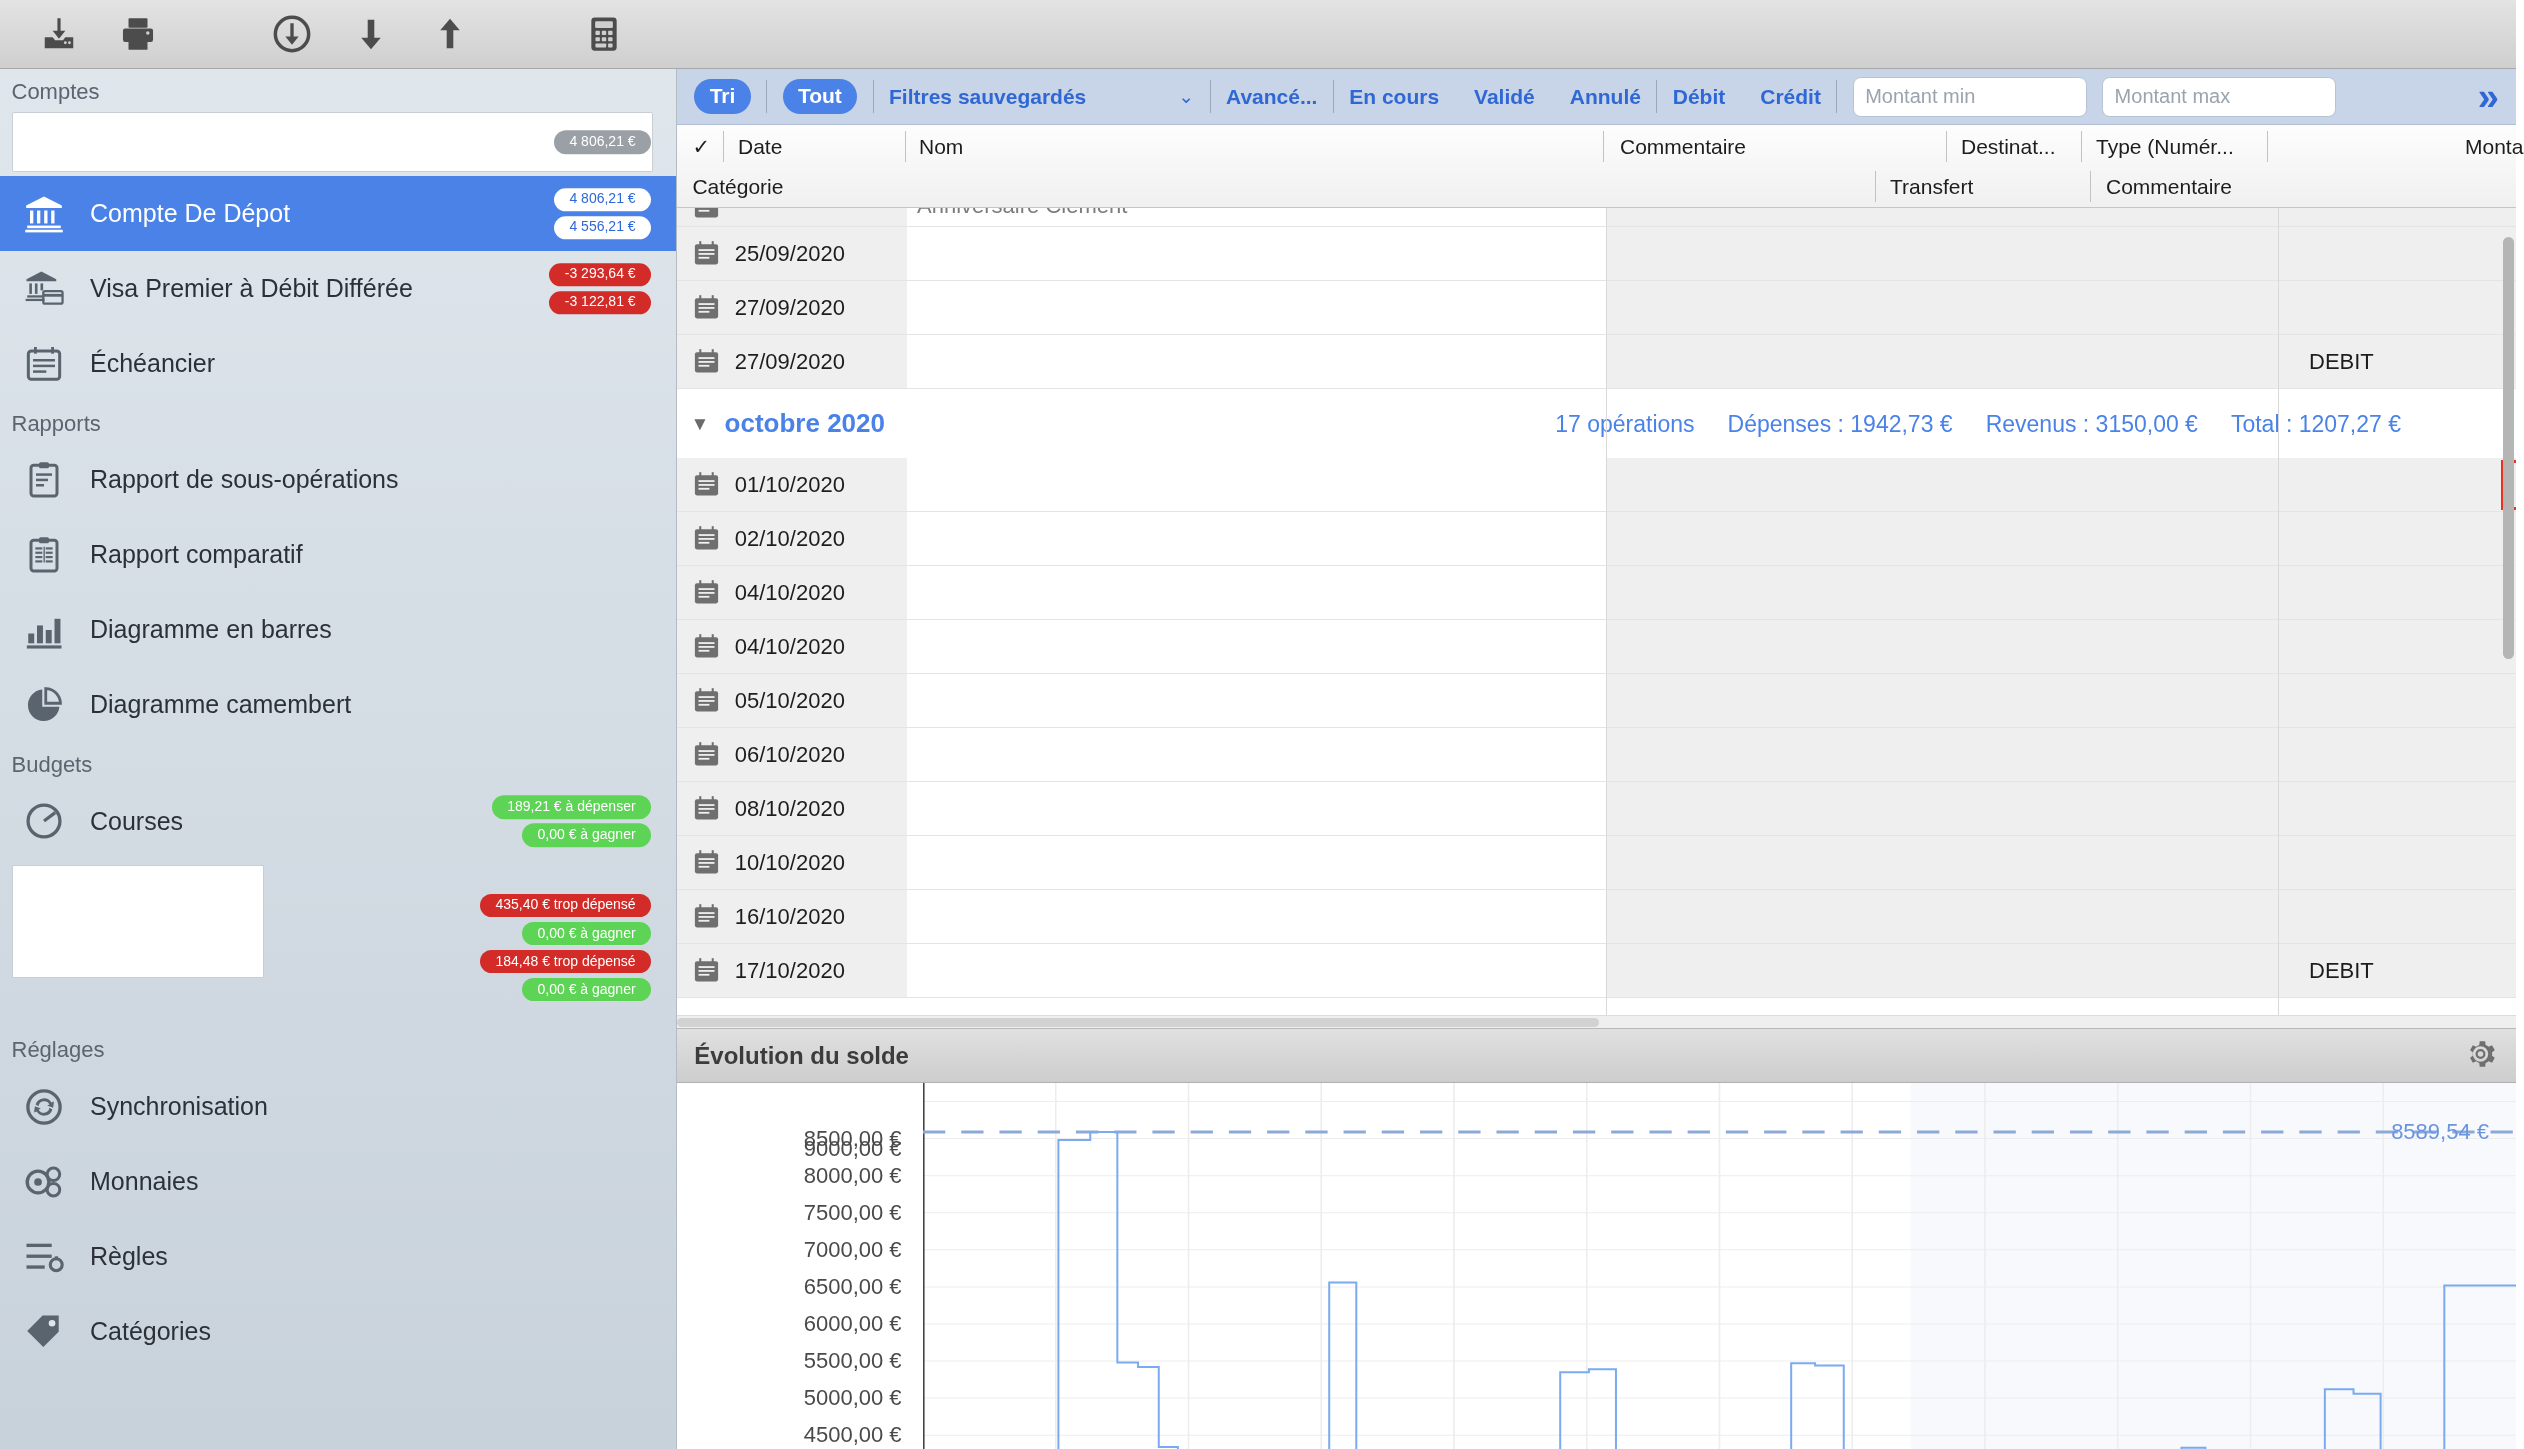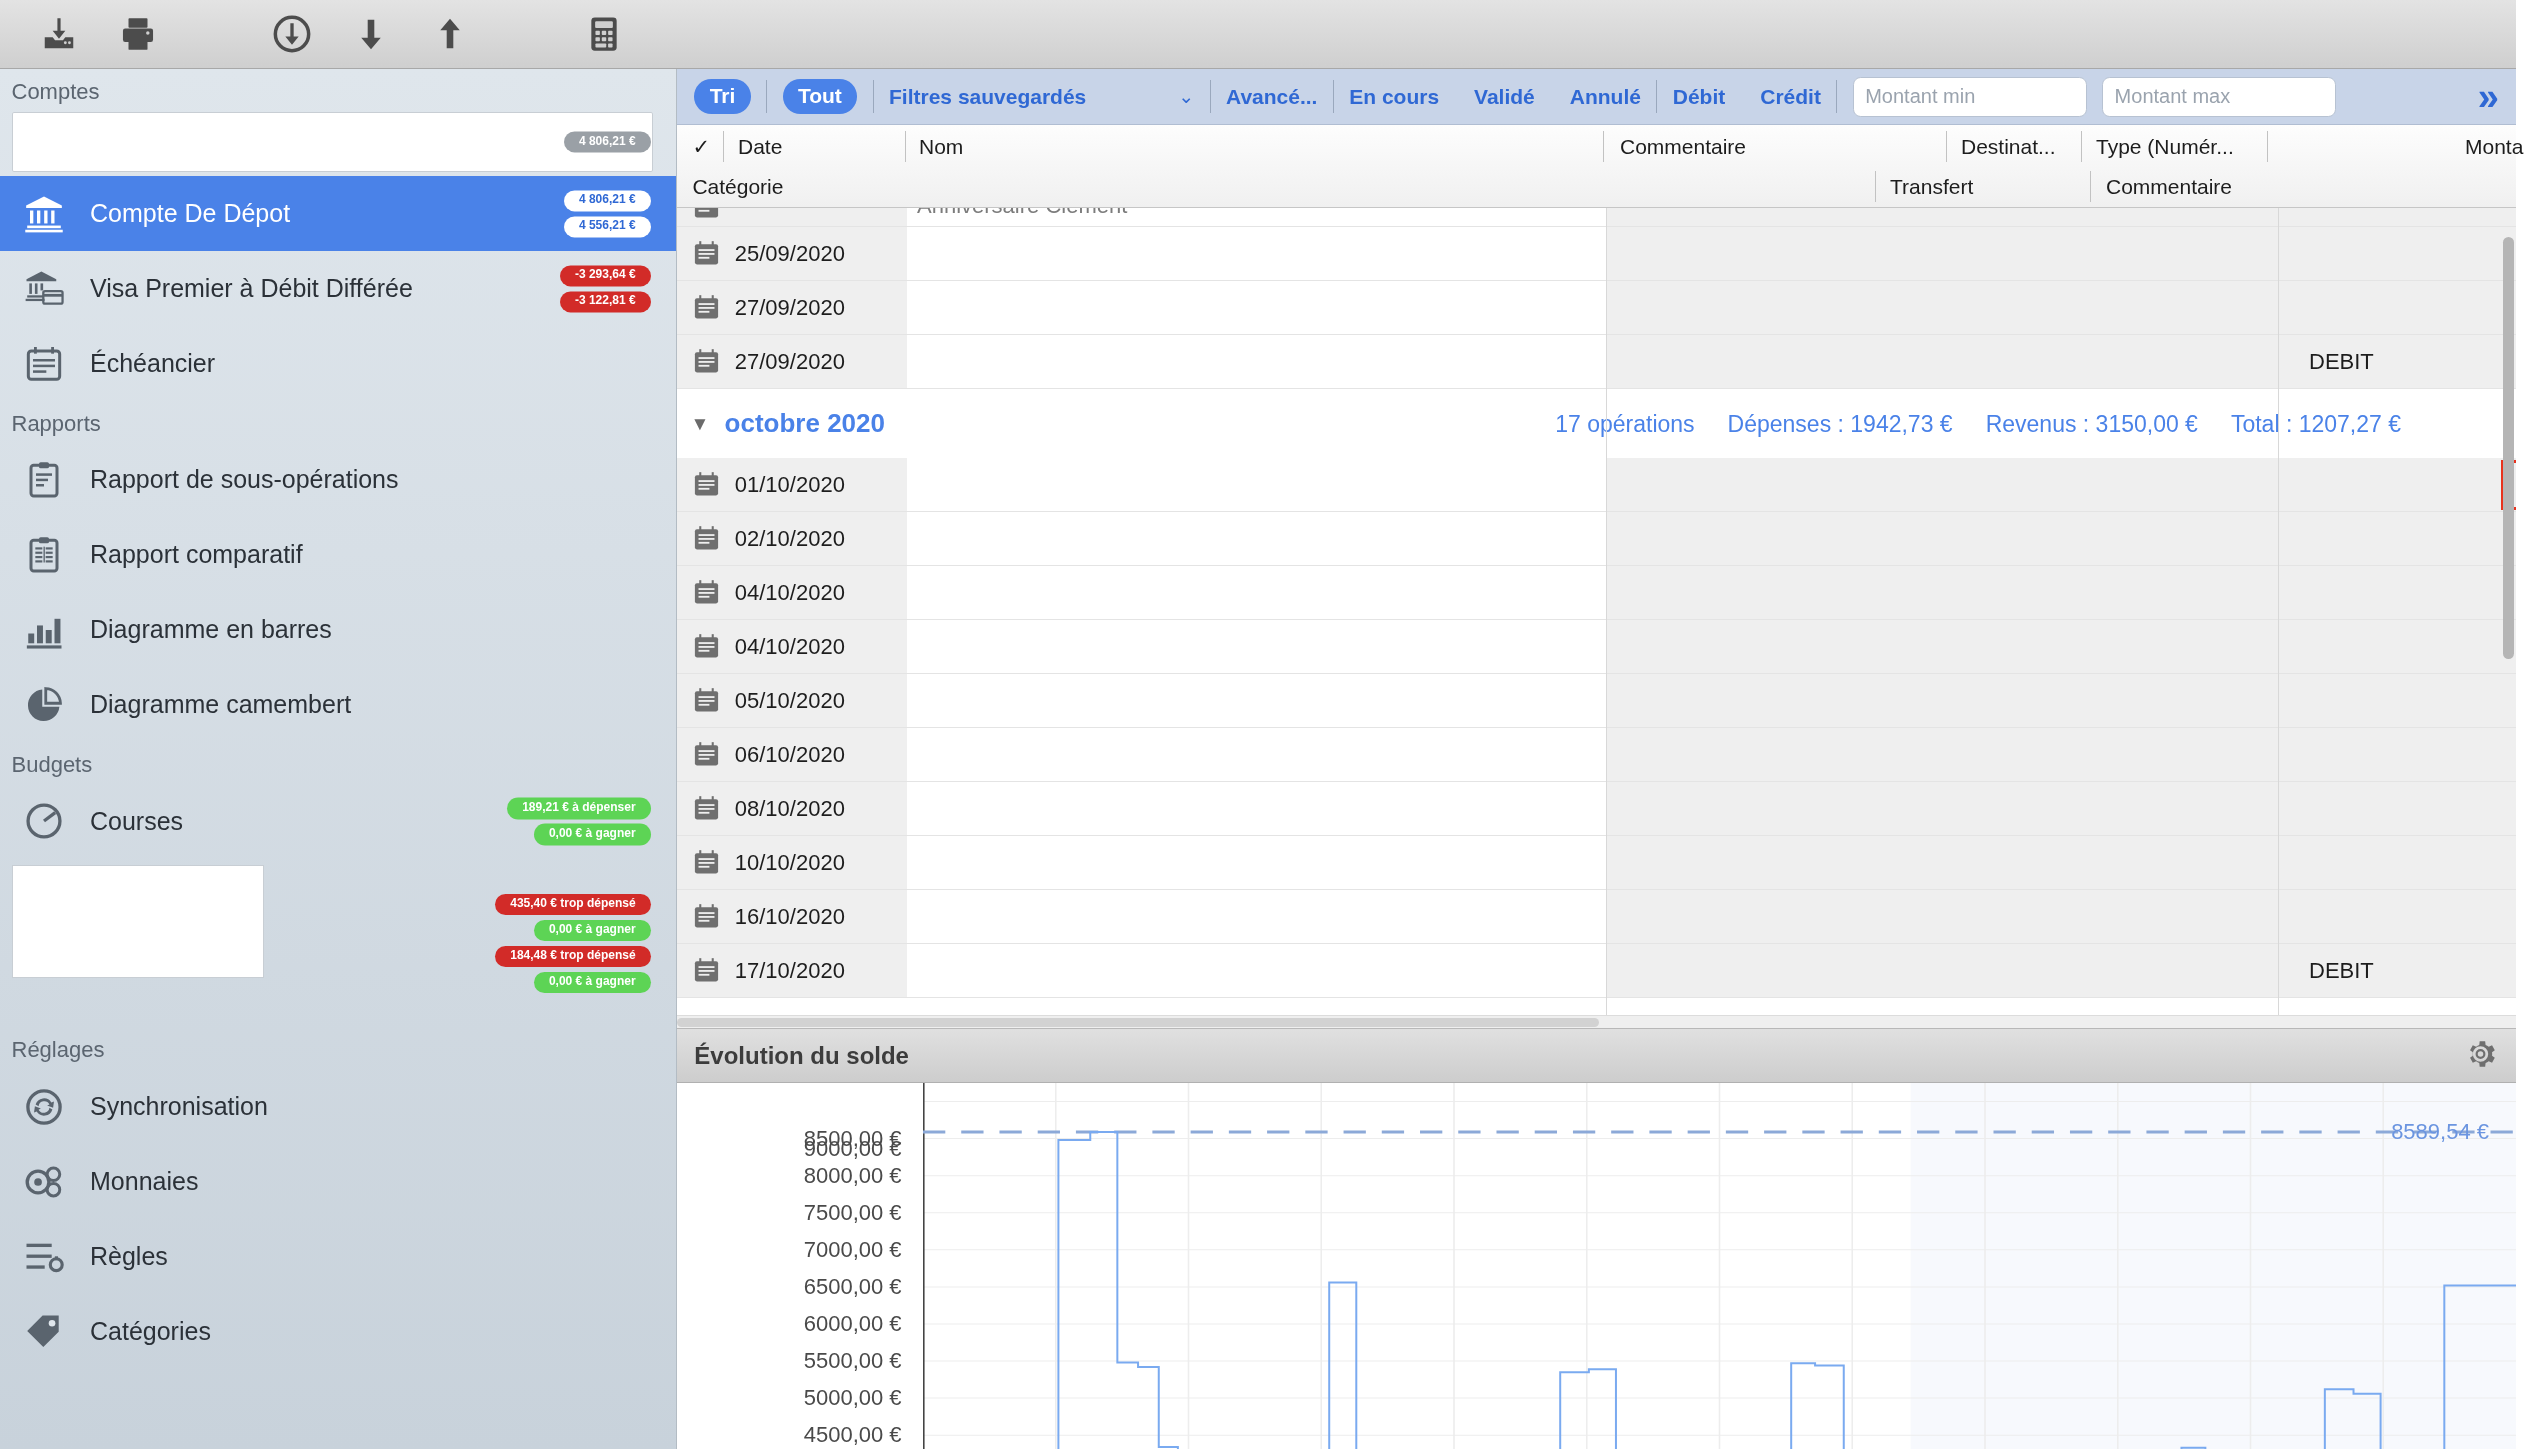--- a/index.html
+++ b/index.html
@@ -65,21 +65,21 @@
   .sb-label { font-size: 25px; color: #2b3138; white-space: nowrap; }
   .sb-row.selected .sb-label { color: #ffffff; }
 
   .badge-col {
     position: absolute;
     right: 25px; top: 50%; transform: translateY(-50%);
     display: flex; flex-direction: column; align-items: flex-end; gap: 4.8px;
   }
   .badge {
     border-radius: 17.3px;
-    font-size: 12px; font-weight: bold; color: #fff;
+    font-size: 14px; font-weight: normal; color: #fff;
     padding: 3.8px 15.4px 4.8px 15.4px;
     white-space: nowrap; line-height: 1.05;
   }
   .badge.grey  { background: #9aa0a6; }
   .badge.white { background: #ffffff; color: #2f68d4; }
   .badge.red   { background: #d22b28; }
   .badge.green { background: #5dd455; }
 
   .sb-budget-box {
     margin: 5.8px 0 5.8px 11.5px;

